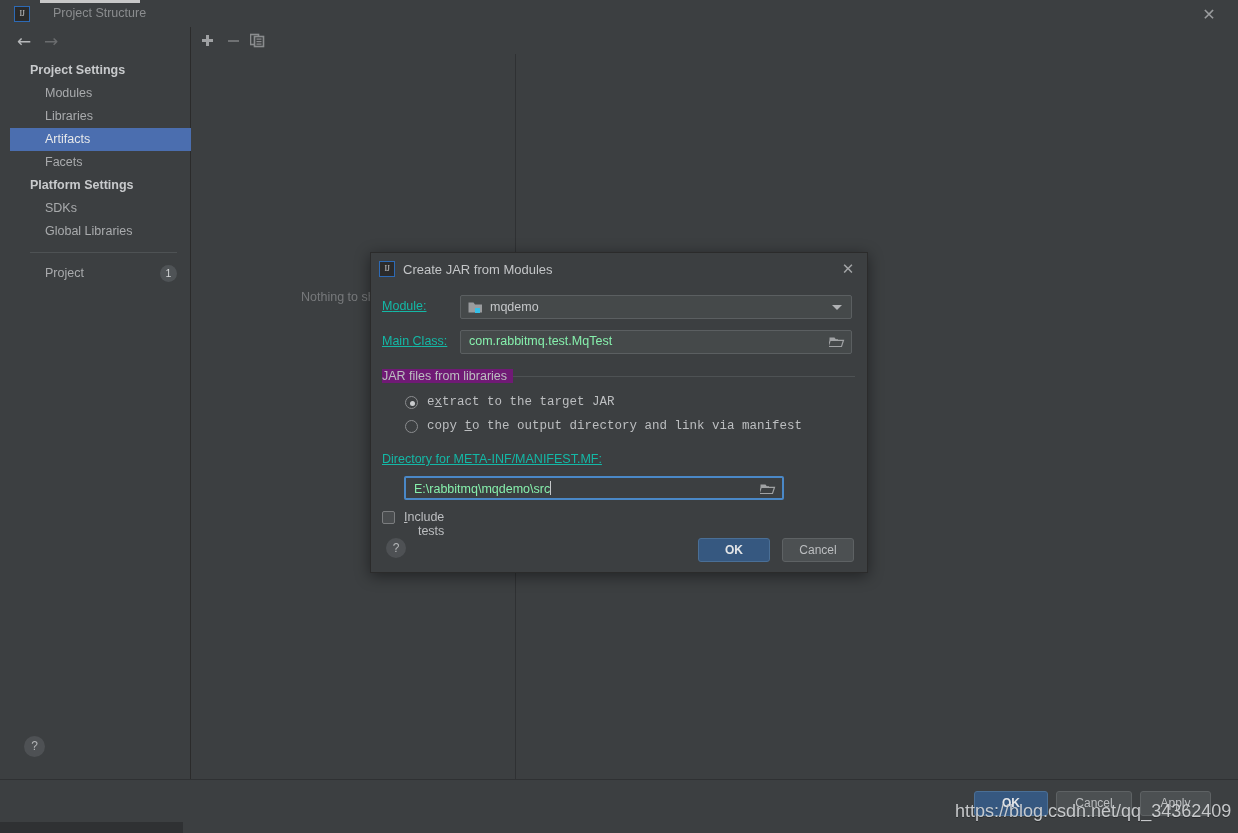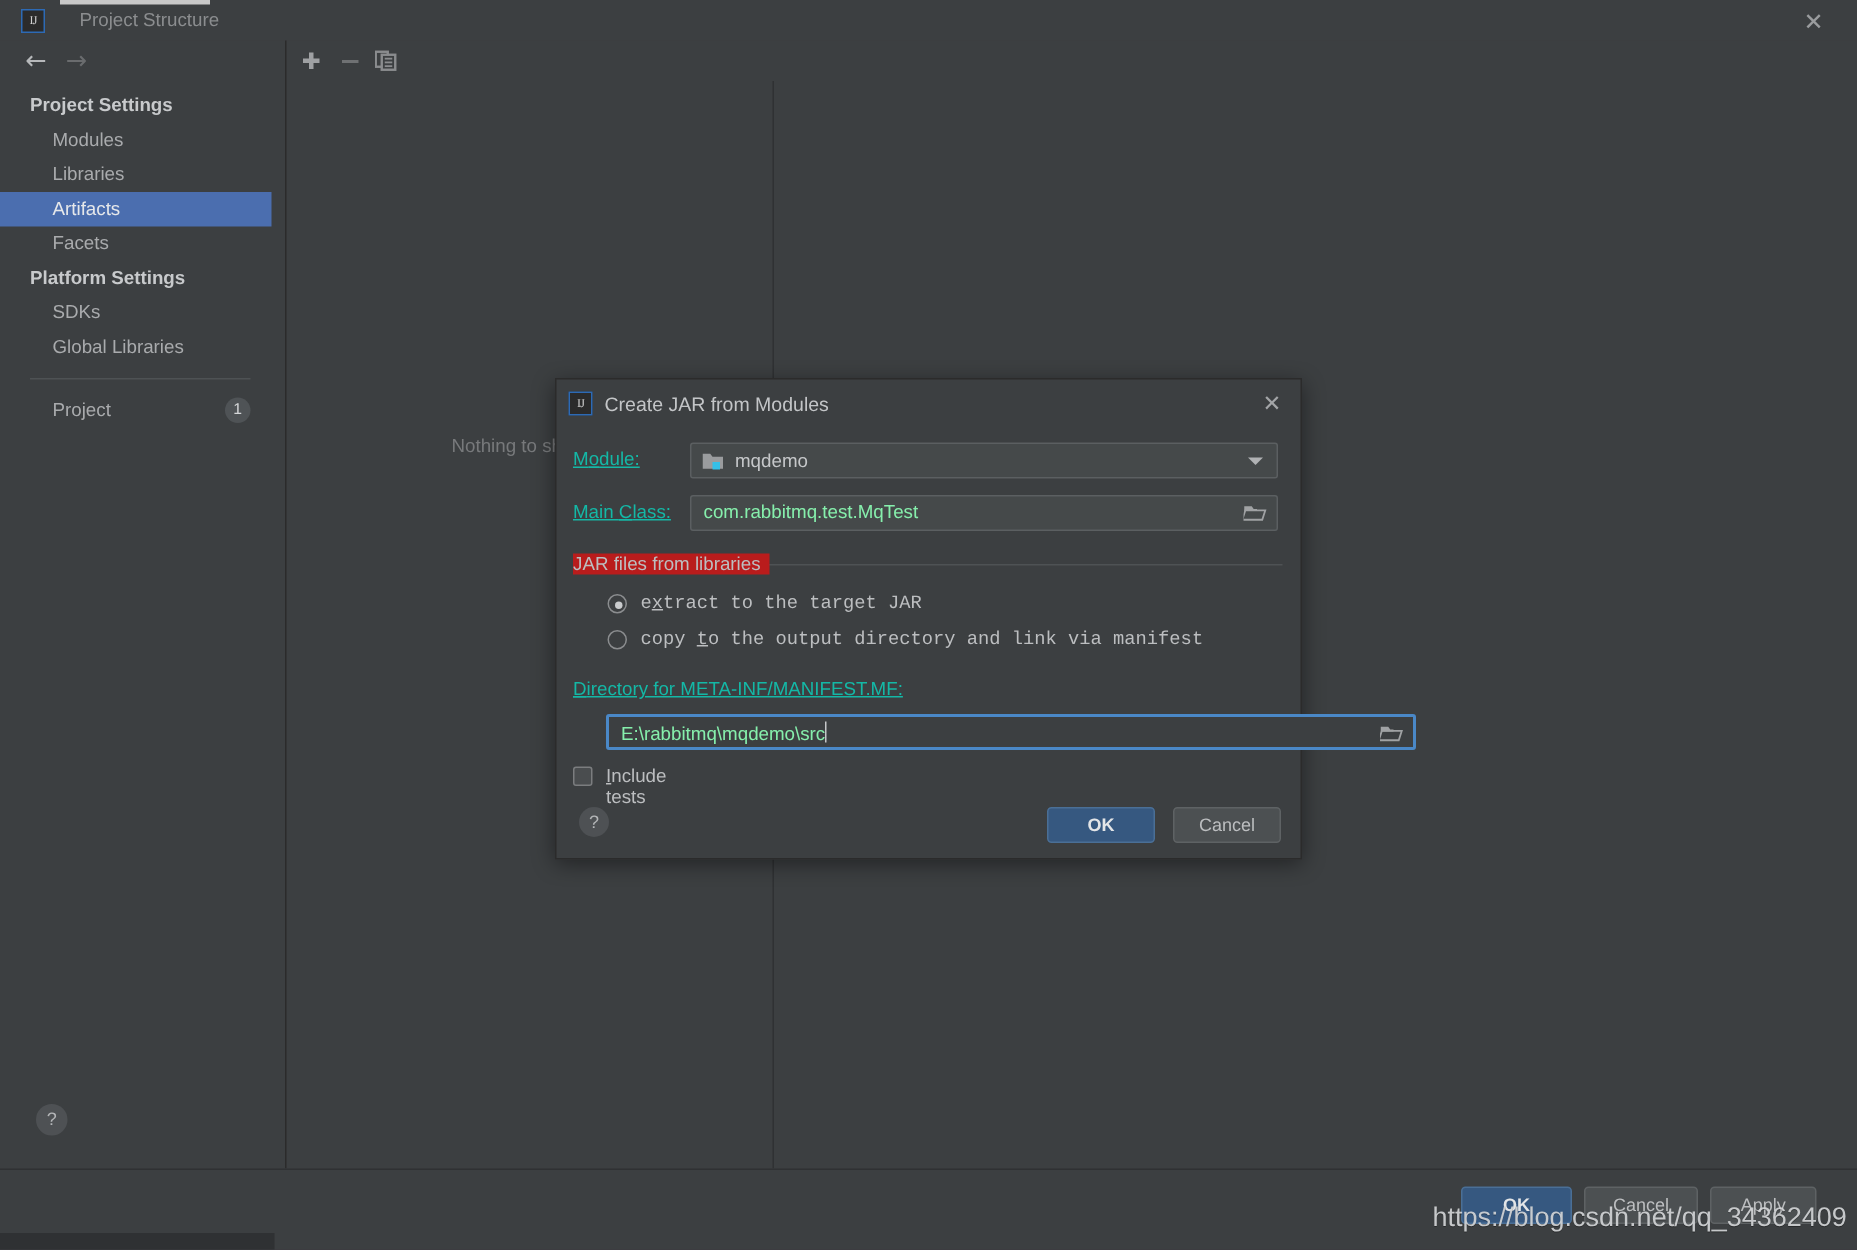--- a/index.html
+++ b/index.html
@@ -55,21 +55,21 @@
     position: absolute; left: 0; top: 0; width: 191px; height: 28px;
   }
   .arrow {
     position: absolute; top: 5px; width: 20px; height: 18px;
     font-size: 17px; line-height: 18px; text-align: center;
     font-family: "DejaVu Sans", sans-serif;
   }
   .arrow.back  { left: 14px; color: #b6b8ba; }
   .arrow.fwd   { left: 41px; color: #6a6c6e; }
 
-  .nav-list { position: absolute; left: 0; top: 32px; width: 181px; }
+  .nav-list { position: absolute; left: 10px; top: 32px; width: 181px; }
   .nav-group {
     height: 23px; line-height: 23px; padding-left: 20px;
     font-weight: bold; color: #c8cacc; font-size: 12.5px;
   }
   .nav-item {
     height: 23px; line-height: 23px; padding-left: 35px;
     color: #a9abad; font-size: 12.5px;
   }
   .nav-item.selected {
     background: #4b6eaf; color: #e6e8ea;
@@ -221,21 +221,21 @@
   .caret {
     display: inline-block; width: 1px; height: 14px;
     background: #c5c7c9; vertical-align: -2px; margin-left: 0px;
   }
   .browse-ico {
     position: absolute; right: 6px; top: 4px; width: 16px; height: 14px;
   }
 
   .group-title {
     position: absolute; left: 11px; top: 116px; font-size: 12.5px; color: #bcbec0;
-    background: #b91c1c; padding-right: 6px; z-index: 2;
+    background: #701a75; padding-right: 6px; z-index: 2;
   }
   .group-line {
     position: absolute; left: 11px; top: 123px; width: 473px; height: 1px;
     background: #4e5254;
   }
 
   .radio-row { position: absolute; left: 34px; height: 20px; }
   .radio {
     position: absolute; left: 0; top: 2px; width: 13px; height: 13px;
     border-radius: 50%; border: 1px solid #8b8d8f; background: #3c3f41;
@@ -249,21 +249,21 @@
     white-space: nowrap;
     font-family: Liberation Mono, monospace;
   }
 
   .check-row { position: absolute; left: 11px; top: 256px; height: 20px; }
   .checkbox {
     position: absolute; left: 0; top: 2px; width: 13px; height: 13px;
     border: 1px solid #7b7d7f; background: #4a4d4f; border-radius: 2px;
   }
   .check-label {
-    position: absolute; left: 22px; top: 1px; font-size: 12.5px; color: #bcbec0;
+    position: absolute; left: 22px; top: 1px; font-size: 12.5px; color: #bcbec0; text-align: right;
   }
 
   .dlg-help {
     position: absolute; left: 15px; top: 285px;
     width: 20px; height: 20px; border-radius: 50%;
     background: #4e5154; color: #b4b6b8;
     font-size: 12px; line-height: 20px; text-align: center;
   }
   .dlg-btn {
     position: absolute; top: 285px; height: 24px;
@@ -390,21 +390,21 @@
       <span class="radio-label"><span>e</span><span class="u">x</span><span>tract to the target JAR</span></span>
     </div>
 
     <div class="radio-row" style="top:165px;">
       <span class="radio"></span>
       <span class="radio-label"><span>copy </span><span class="u">t</span><span>o the output directory and link via manifest</span></span>
     </div>
 
     <div class="fld-label" style="left:11px; top:199px;"><span class="u">D</span><span>irectory for META-INF/MANIFEST.MF:</span></div>
 
-    <div class="textfield focused" style="left:33px; top:223px; width:540px; height:24px;">
+    <div class="textfield focused" style="left:33px; top:223px; width:380px; height:24px;">
       <div class="tf-text"><span>E:\rabbitmq\mqdemo\src</span><span class="caret"></span></div>
       <svg class="browse-ico" viewBox="0 0 16 14">
         <path d="M0.5 2.5 h5 l1.3 1.8 h2.2 v1.3 h-8.5 z" fill="#a0a2a4"></path>
         <path d="M1.2 5.3 h13.3 l-2 6.2 h-13.3 z" fill="none" stroke="#a0a2a4" stroke-width="1.2"></path>
       </svg>
     </div>
 
     <div class="check-row">
       <span class="checkbox"></span>
       <span class="check-label"><span class="u">I</span><span>nclude tests</span></span>

